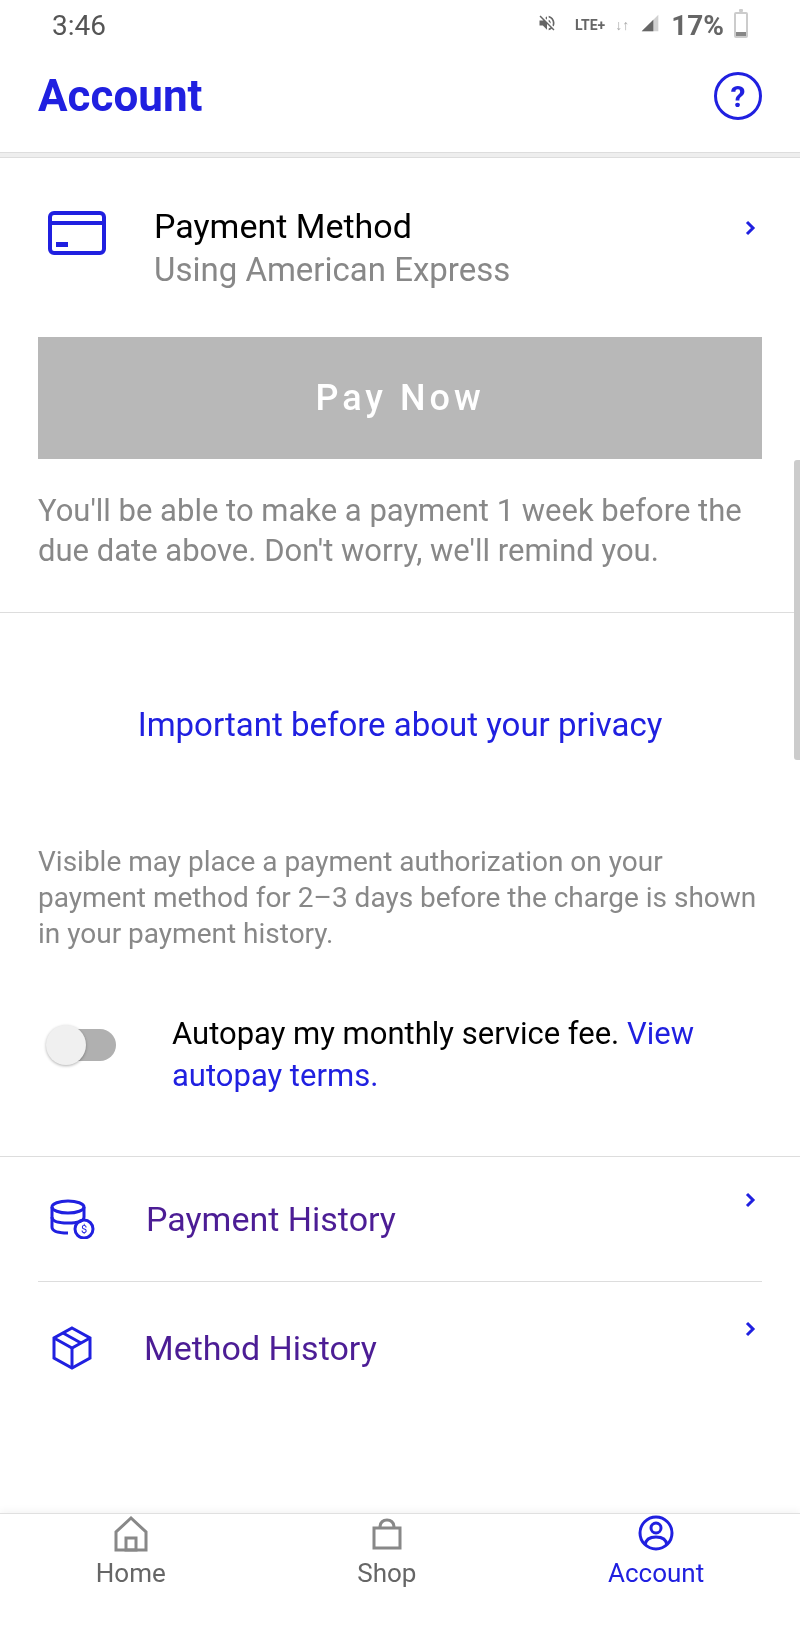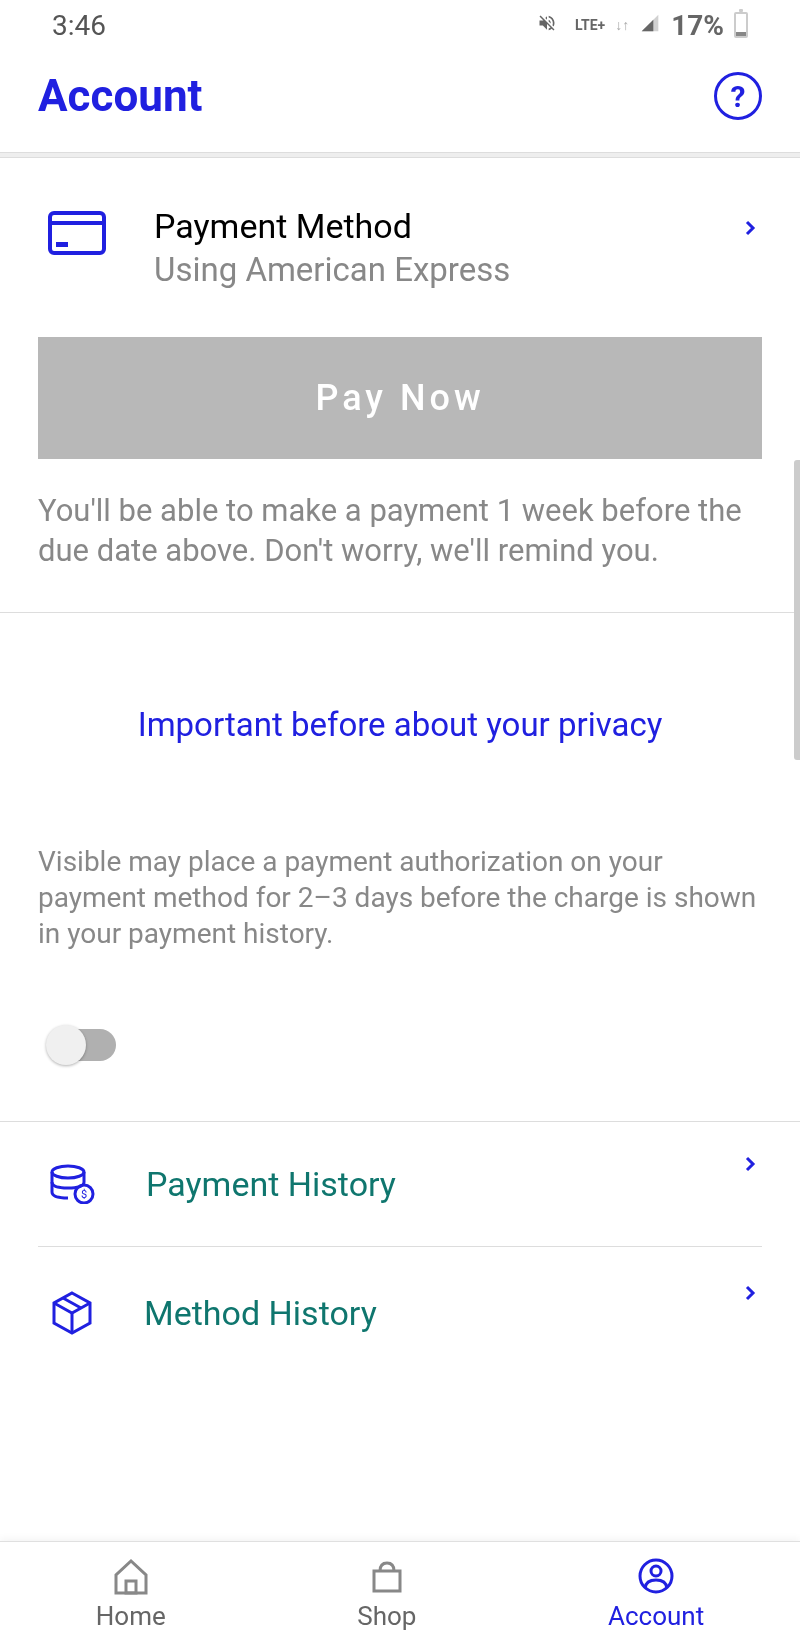--- a/index.html
+++ b/index.html
@@ -241,43 +241,42 @@
     }
     .coins-icon {
       width: 50px;
       height: 40px;
       position: relative;
       flex-shrink: 0;
     }
     .nav-title {
       flex: 1;
       font-size: 34px;
-      color: #0f766e;
+      color: #4c1d95;
     }
     .divider-inset {
       height: 1px;
       background: #ddd;
       margin: 0 38px;
     }
     .box-icon {
       width: 48px;
       height: 48px;
       flex-shrink: 0;
     }
     .bottom-nav {
       position: absolute;
       bottom: 0;
       left: 0;
       right: 0;
-      height: 104px;
+      height: 132px;
       background: #fff;
       border-top: 1px solid #e0e0e0;
       display: flex;
       justify-content: space-around;
-      align-items: center;
       box-shadow: 0 -2px 8px rgba(0,0,0,0.05);
     }
     .bottom-nav-item {
       display: flex;
       flex-direction: column;
       align-items: center;
       gap: 6px;
       color: #666;
     }
     .bottom-nav-item.active {
@@ -350,20 +349,25 @@
 <div class="scroll-indicator"></div>
 
 <div class="privacy-link">Important before about your privacy</div>
 
 <div class="authorization-text">Visible may place a payment authorization on your payment method for 2–3 days before the charge is shown in your payment history.</div>
 
 <div class="autopay-row">
   <div class="toggle">
     <div class="toggle-knob"></div>
   </div>
+  <div class="autopay-text">
+    <span class="autopay-title">Autopay my monthly service fee.</span>
+    <span> </span>
+    <span class="autopay-link">View autopay terms.</span>
+  </div>
 </div>
 
 <div class="divider-thin"></div>
 
 <div class="nav-row">
   <div class="coins-icon">
     <svg width="50" height="40" viewBox="0 0 50 40" fill="none" stroke="#2020e0" stroke-width="3">
       <ellipse cx="20" cy="8" rx="16" ry="6"></ellipse>
       <path d="M4 8 L4 18 Q4 24 20 24 Q36 24 36 18 L36 8"></path>
       <path d="M4 18 L4 28 Q4 34 20 34"></path>

